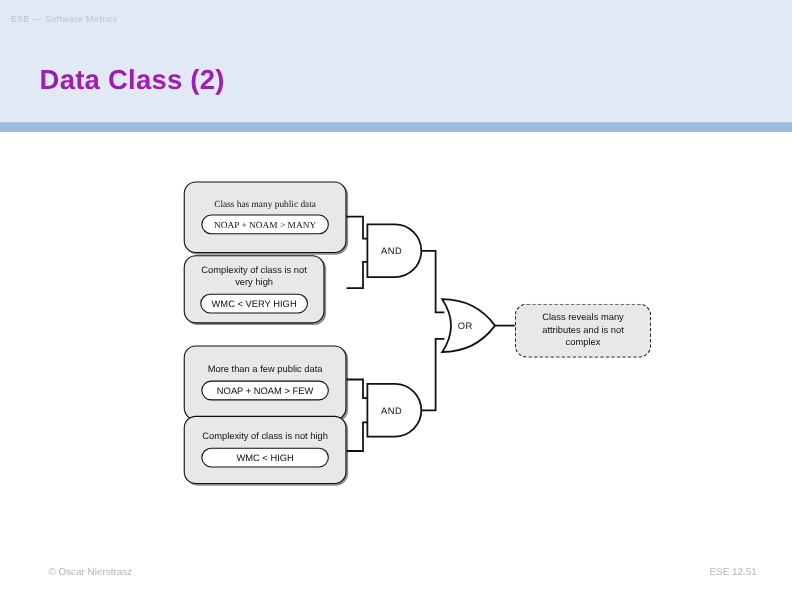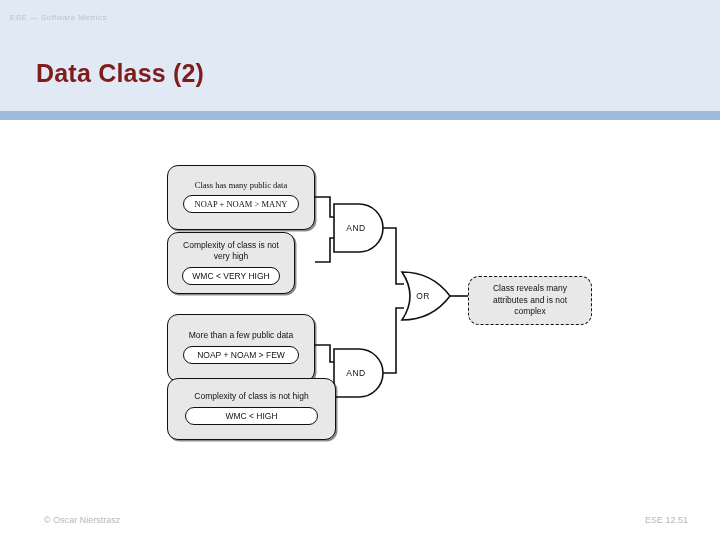--- a/index.html
+++ b/index.html
@@ -36,21 +36,21 @@
     font-size: 8px;
     color: #b9c3d0;
     letter-spacing: .4px;
     white-space: nowrap;
   }
   .slide-title {
     position: absolute;
     left: 36px; top: 42px;
     font-size: 25px;
     font-weight: bold;
-    color: #7f1d1d;
+    color: #a21caf;
     letter-spacing: .2px;
     white-space: nowrap;
   }
 
   
   .diagram {
     position: absolute;
     left: 0; top: 120px;
     width: 720px;
     height: 380px;
@@ -181,21 +181,21 @@
   <div class="cond-box" style="left:167px; top:112px; width:128px; height:62px;">
     <div class="cond-text">Complexity of class is not very high</div>
     <div class="metric-pill">WMC &lt; VERY HIGH</div>
   </div>
 
   <div class="cond-box" style="left:167px; top:194px; width:148px; height:68px;">
     <div class="cond-text">More than a few public data</div>
     <div class="metric-pill">NOAP + NOAM &gt; FEW</div>
   </div>
 
-  <div class="cond-box" style="left:167px; top:258px; width:169px; height:62px;">
+  <div class="cond-box" style="left:167px; top:258px; width:148px; height:62px;">
     <div class="cond-text">Complexity of class is not high</div>
     <div class="metric-pill">WMC &lt; HIGH</div>
   </div>
 
   <div class="output-box" style="left:468px; top:156px; width:124px; height:49px;">
     <div class="output-text">Class reveals many attributes and is not complex</div>
   </div>
 
 </div>
 

